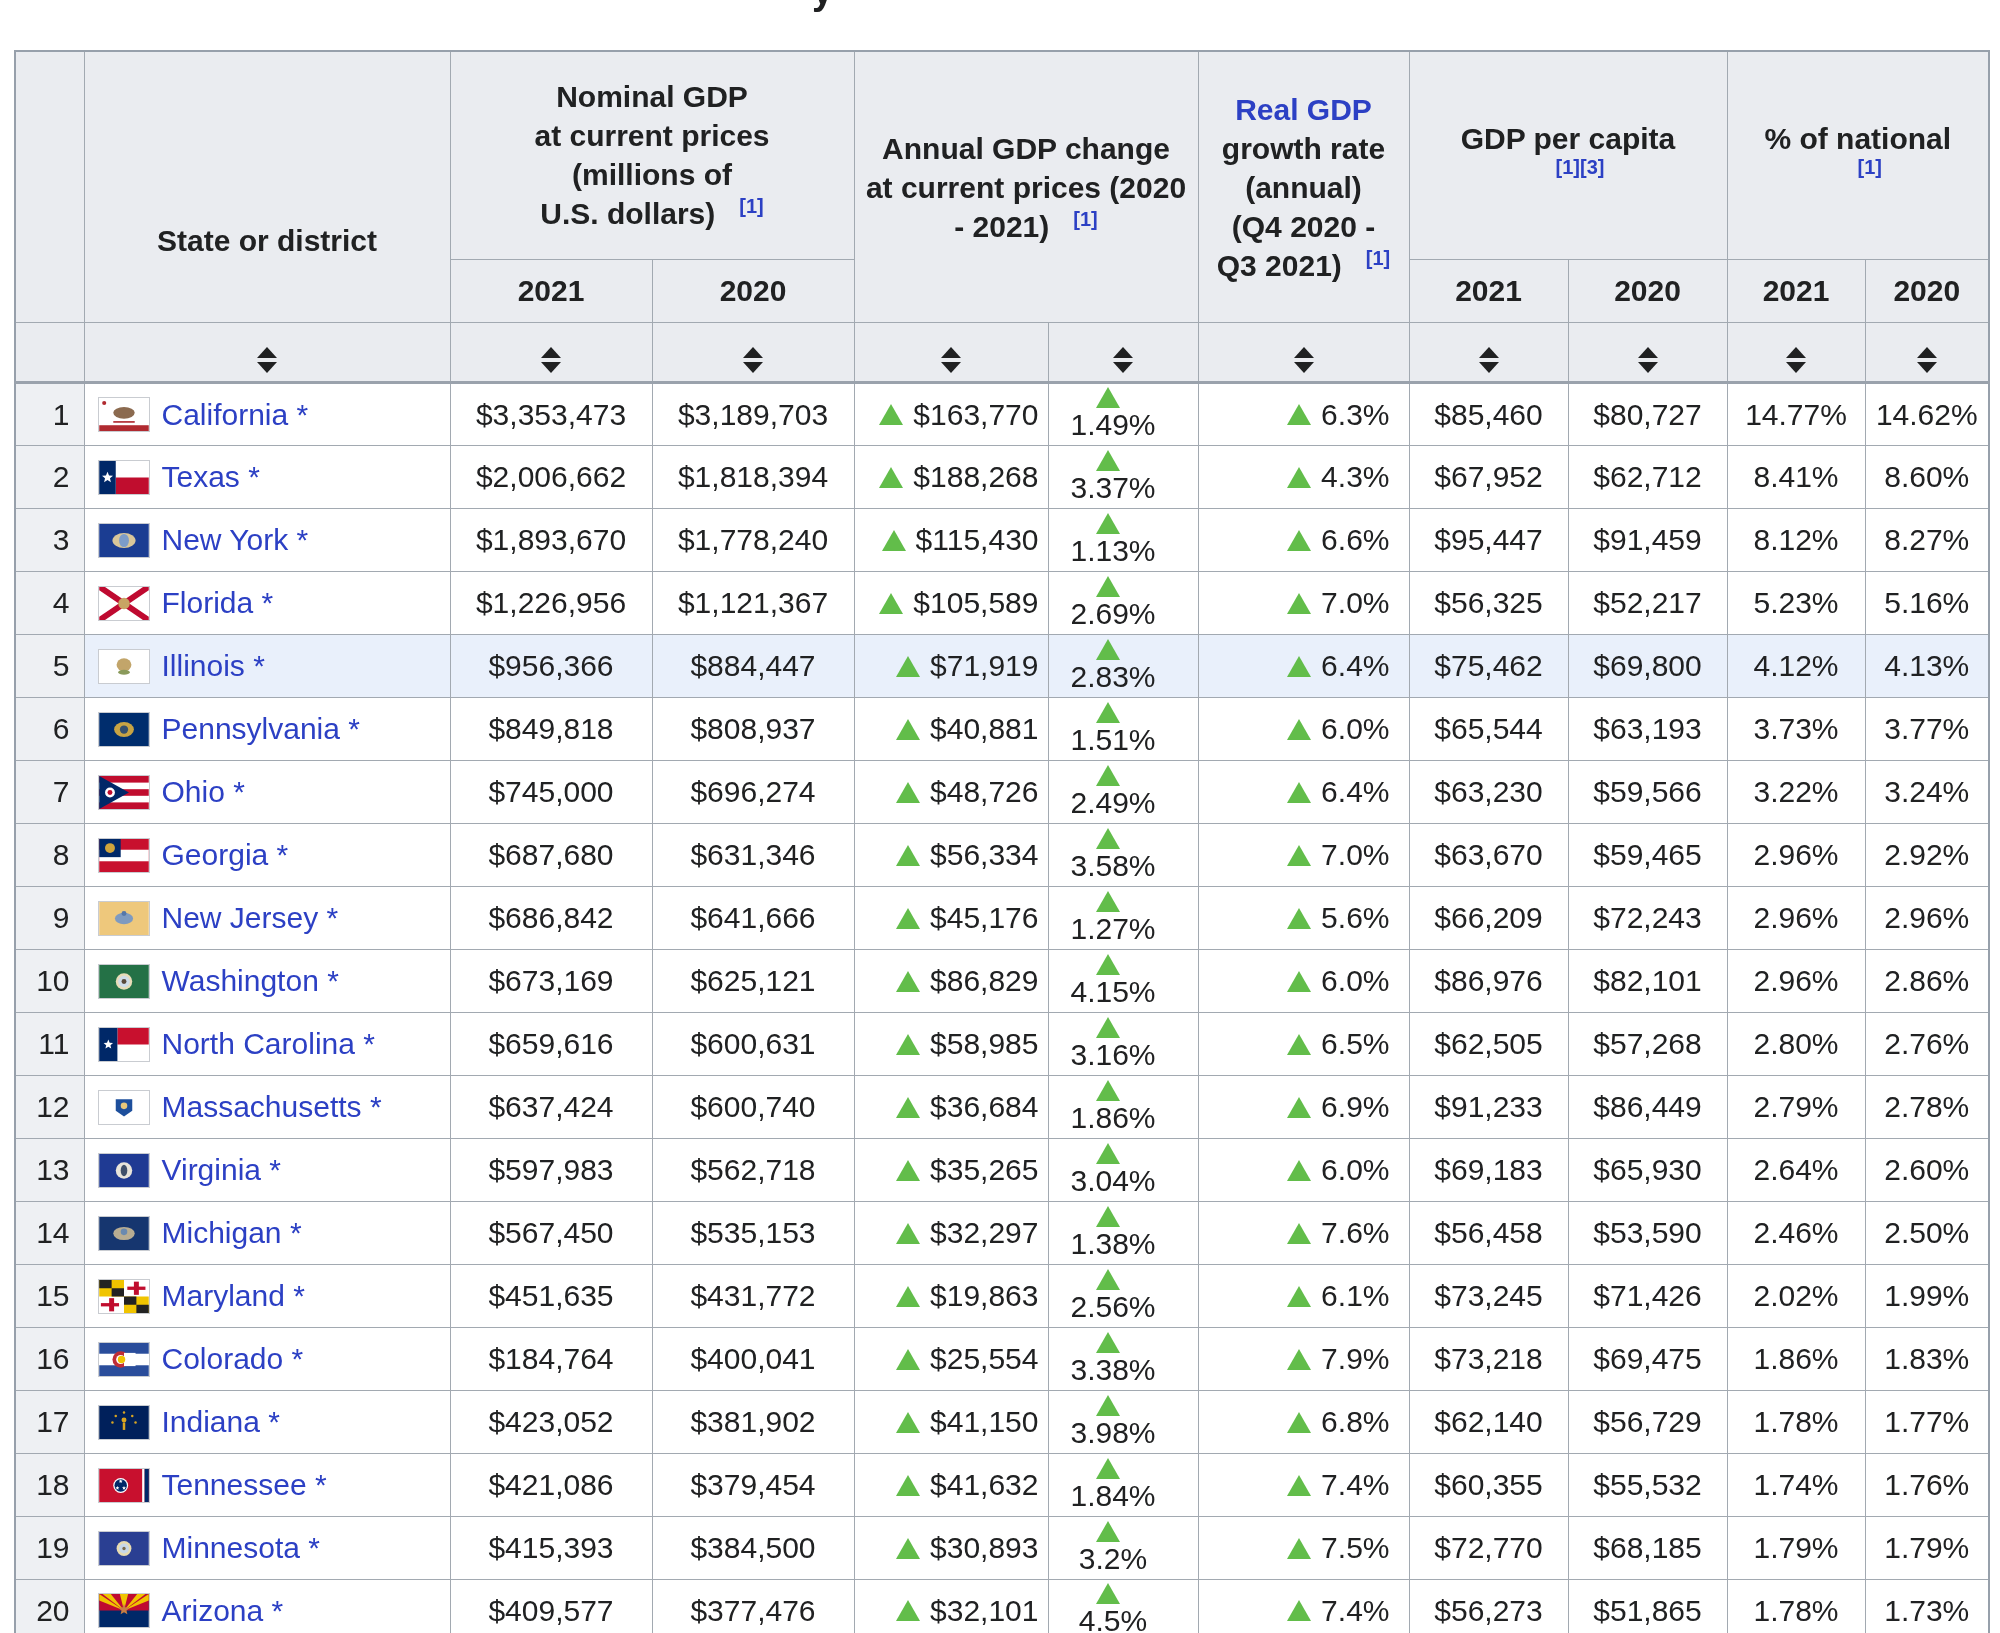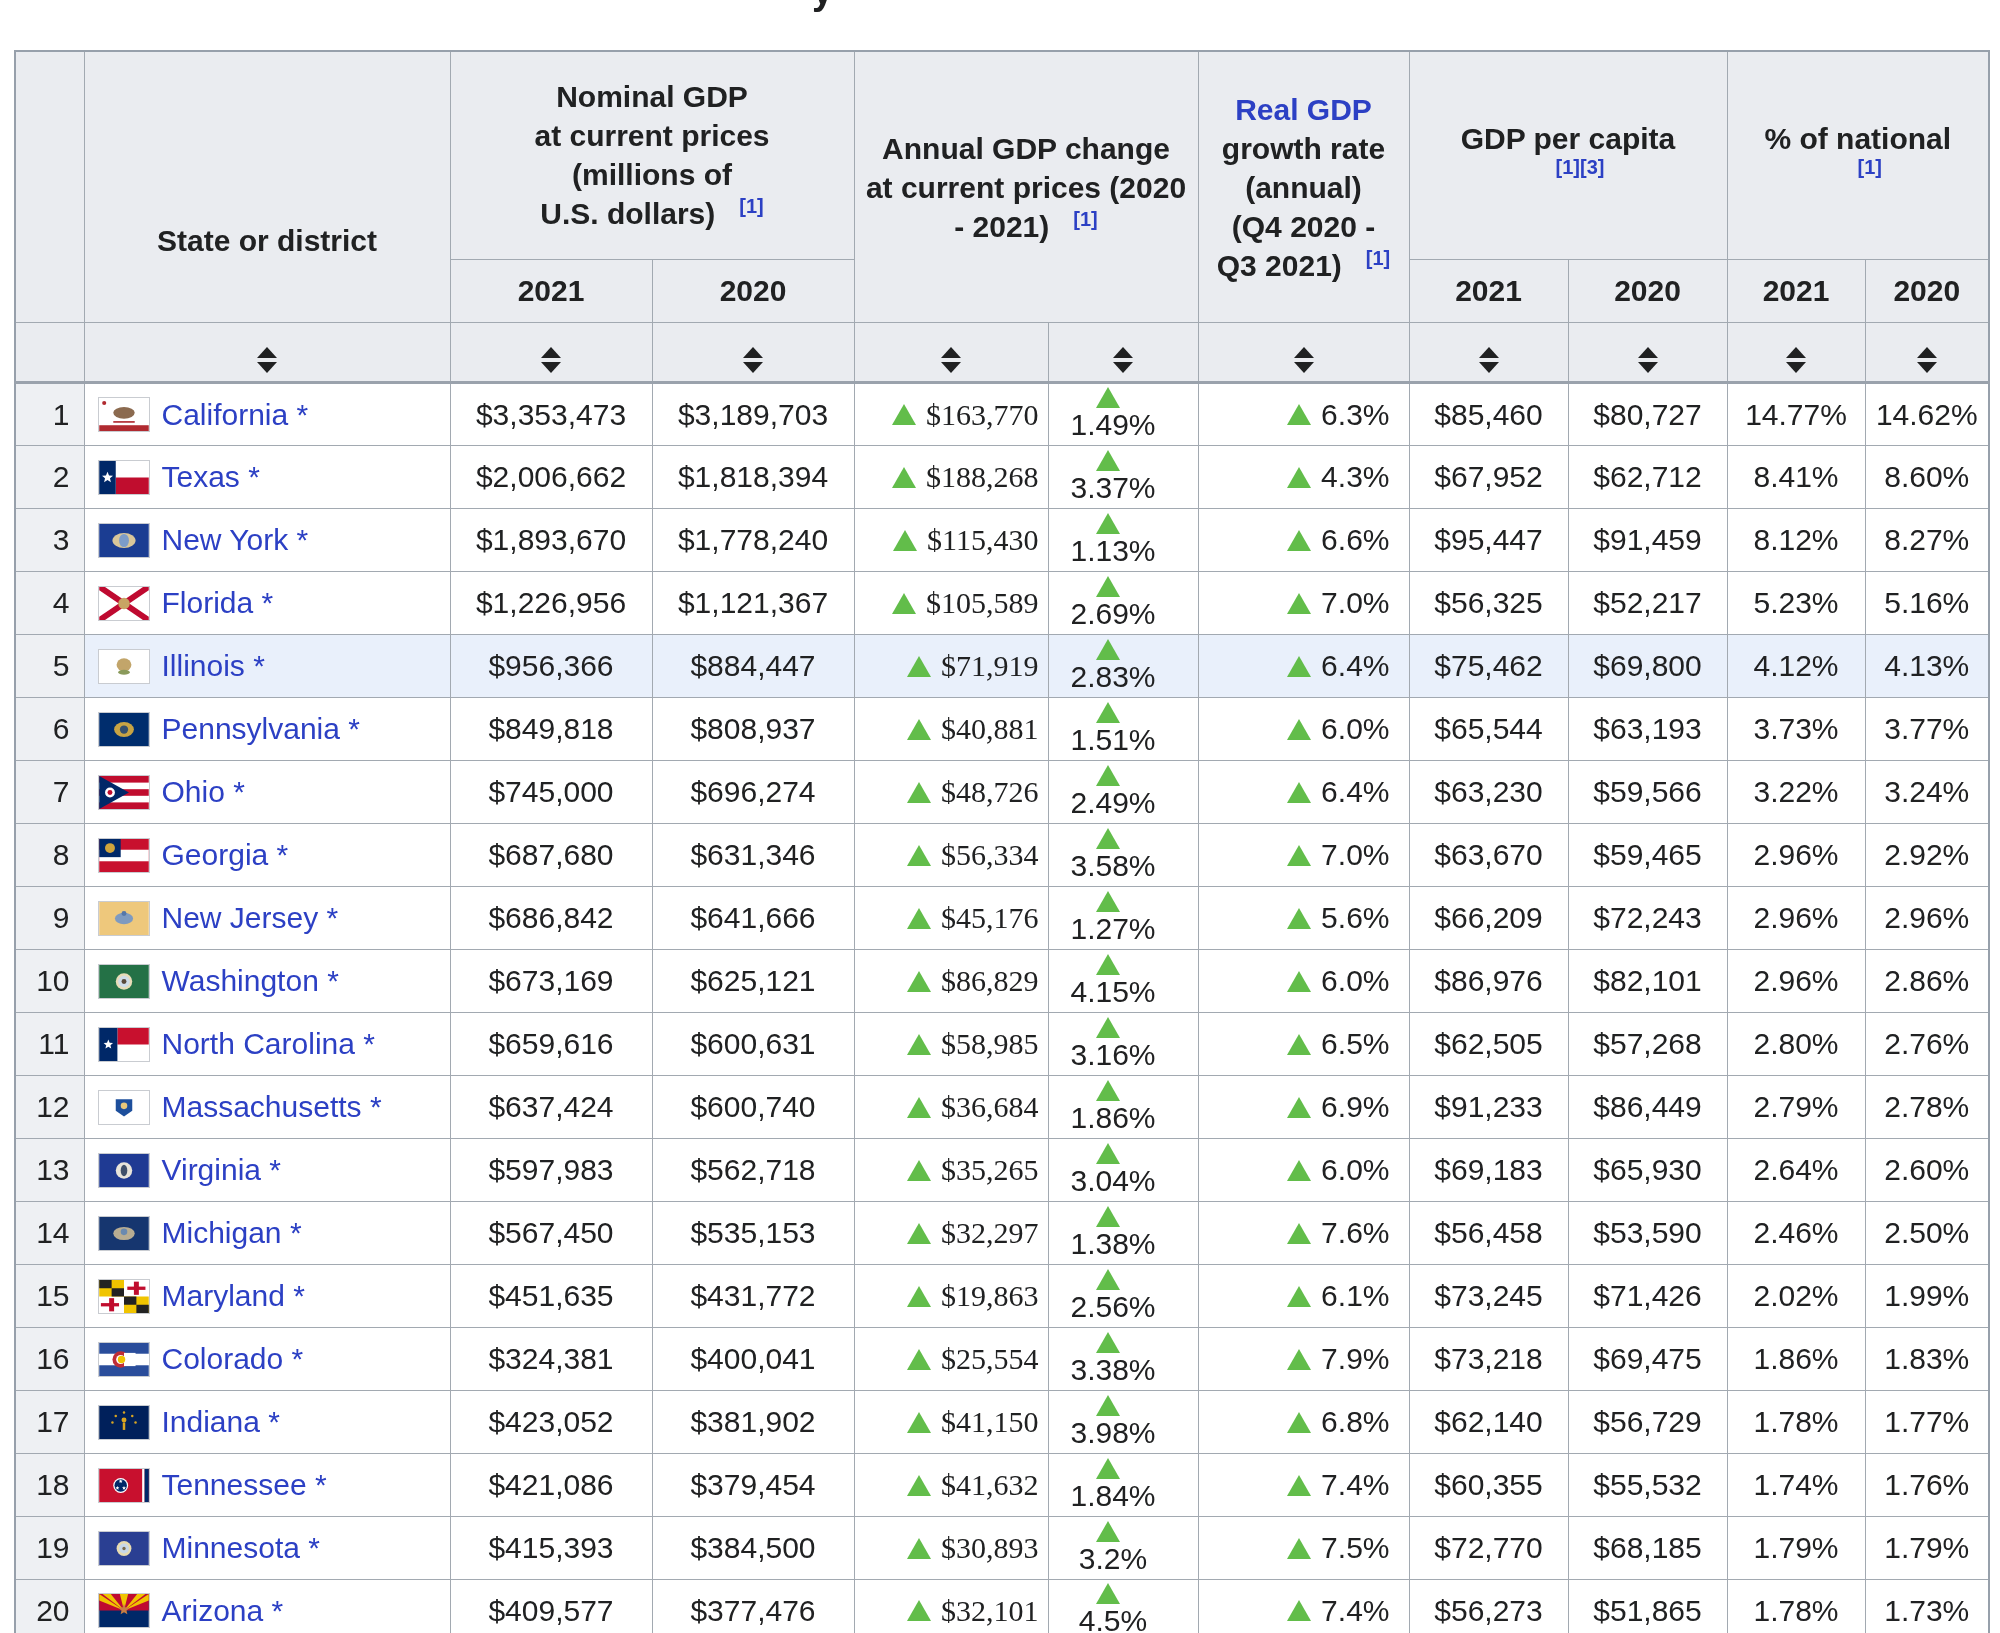--- a/index.html
+++ b/index.html
@@ -27,21 +27,21 @@
   .sorticon .dn{border-top:11px solid #202122;}
   tbody tr{height:63px;}
   tbody td{background:#fff;vertical-align:middle;}
   tbody tr.hl td{background:var(--hl);margin-left:36px;}
   tbody th.rank{background:var(--rankbg);font-weight:400;text-align:right;padding-right:14px;}
   td.state{padding-left:13px;}
   .statewrap{display:flex;align-items:center;gap:12px;}
   .flag{flex:0 0 auto;display:block;border:1px solid #c9ccd1;background:#fff;}
   td.center{text-align:center;}
   td.chg .cellflex{display:flex;align-items:center;justify-content:flex-end;}
-  td.chg-usd .cellflex{padding-right:8px;font-family:Liberation Serif, serif;}
+  td.chg-usd .cellflex{padding-right:8px;}
   td.chg-pct .cellflex{padding-right:20px;flex-direction:column;}
   td.real .cellflex{padding-right:18px;}
   .tri{width:0;height:0;border-left:12px solid transparent;border-right:12px solid transparent;
        border-bottom:21px solid var(--green);margin-right:10px;}
   a.slink{color:var(--link);text-decoration:none;}
 </style>
 </head>
 <body>
 
 <div class="page">
@@ -730,21 +730,21 @@
                 <rect x="0" y="0" width="60" height="13" fill="#2a4d9b"></rect>
                 <rect x="0" y="27" width="60" height="13" fill="#2a4d9b"></rect>
                 <circle cx="26" cy="20" r="10" fill="#bf2e37"></circle>
                 <circle cx="26" cy="20" r="5.5" fill="#ffffff"></circle>
                 <rect x="30" y="12" width="14" height="16" fill="#ffffff"></rect>
                 <circle cx="27" cy="20" r="4.5" fill="#f0c400"></circle>
               </svg>
               <a class="slink">Colorado *</a>
             </span>
           </td>
-          <td class="center">$324,381</td>
+          <td class="center">$184,764</td>
           <td class="center">$400,041</td>
           <td class="chg chg-usd">
             <span class="cellflex">
               <span class="tri"></span>
               <span>$25,554</span>
             </span>
           </td>
           <td class="chg chg-pct">
             <span class="cellflex">
               <span class="tri"></span>

